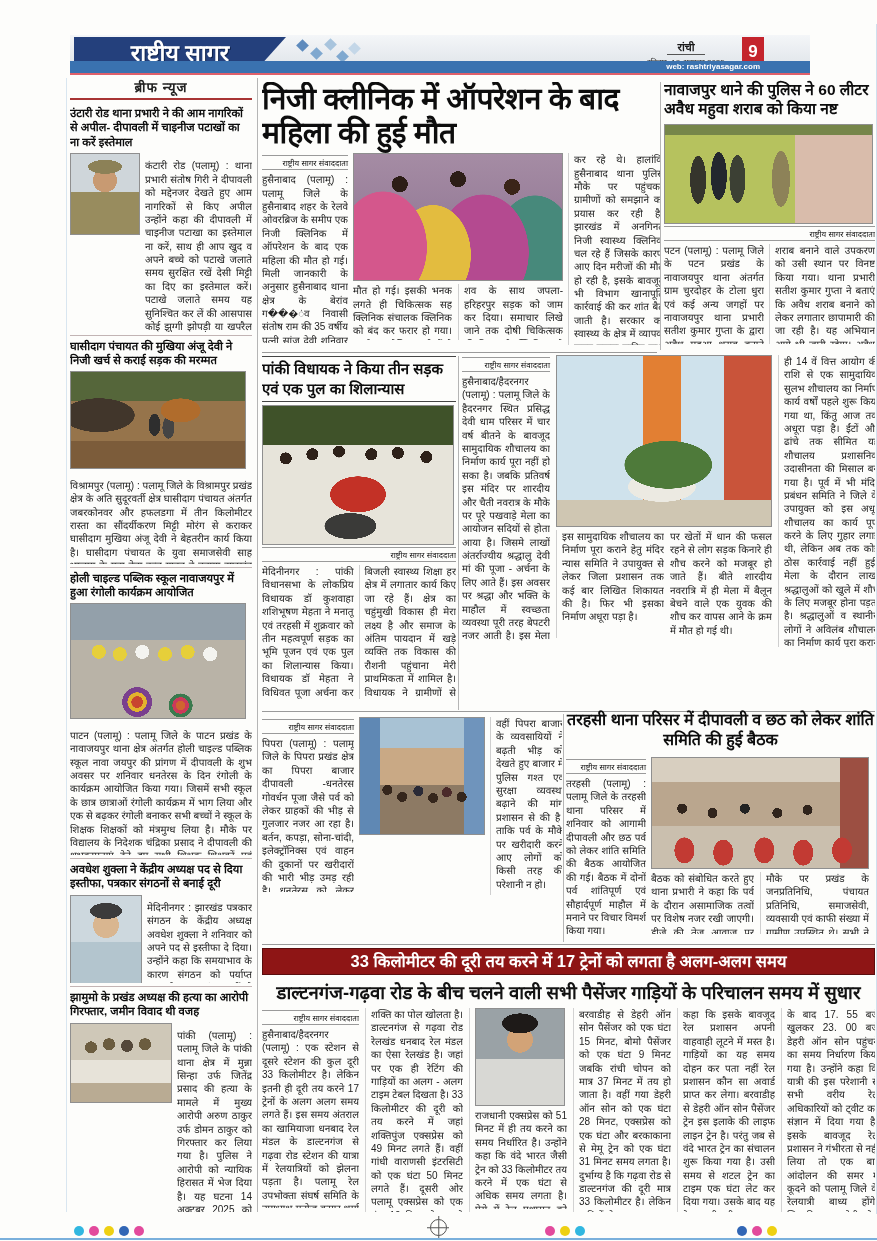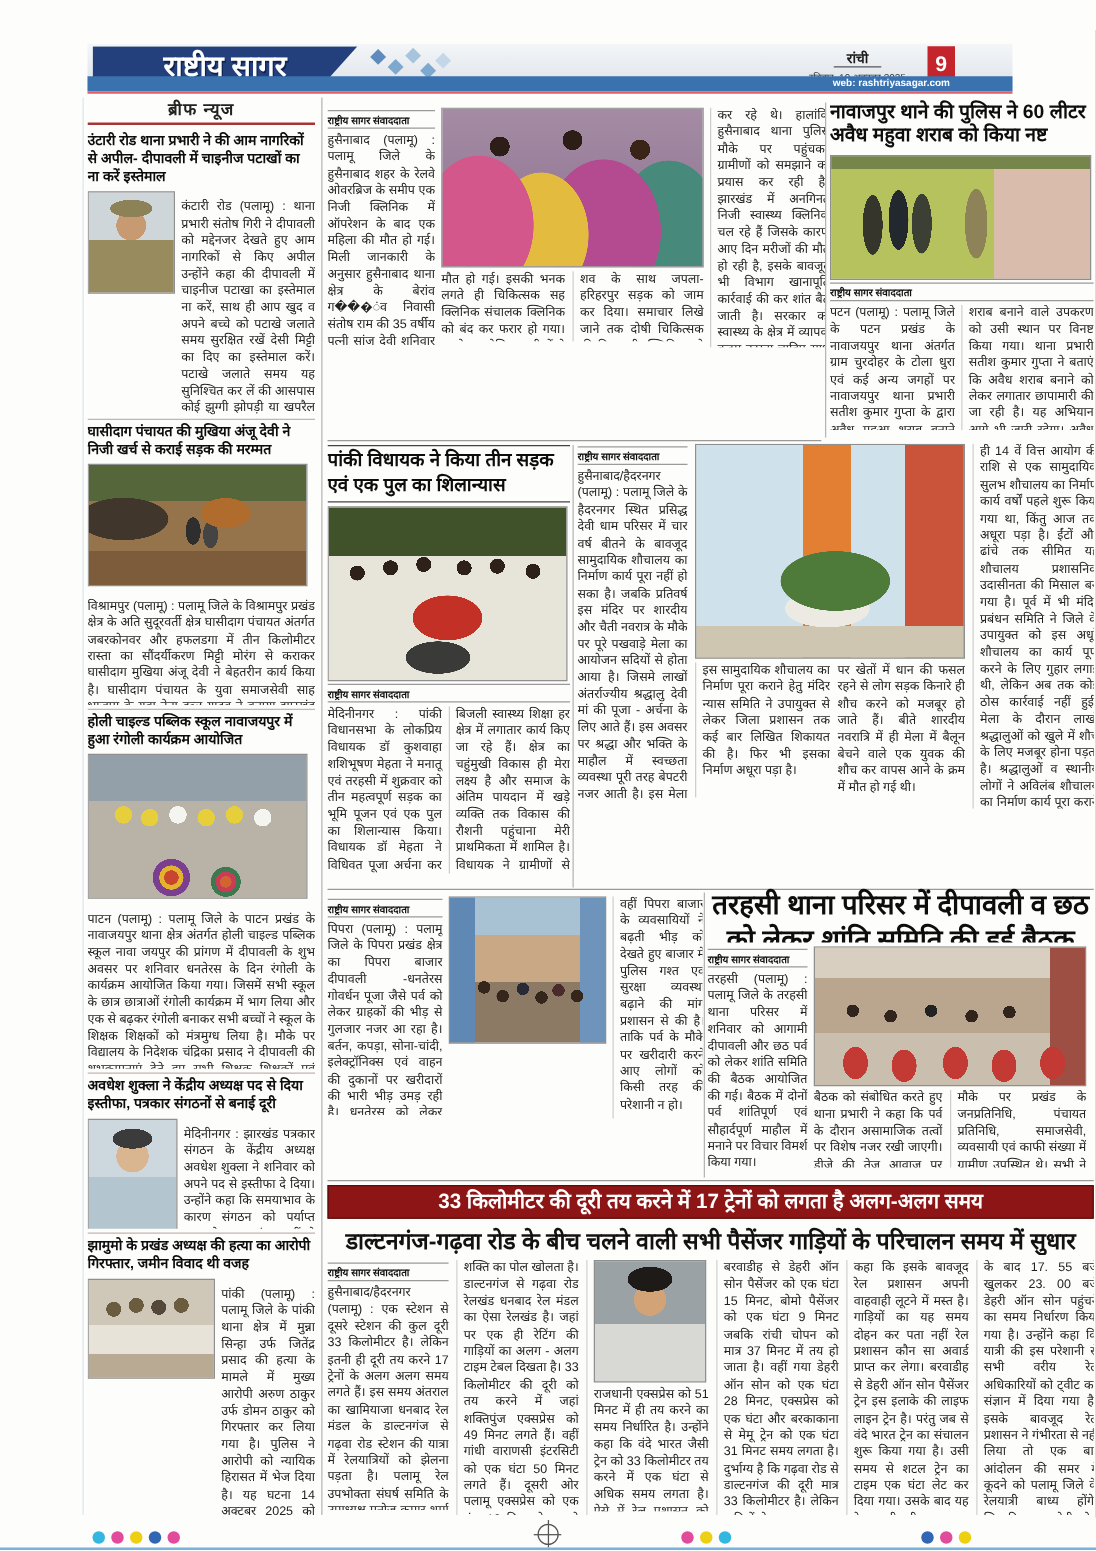--- a/index.html
+++ b/index.html
@@ -1,20 +1,20 @@
 <!DOCTYPE html>
 <html lang="hi"><head>
 <meta charset="utf-8">
 <style>
   html,body{margin:0;padding:0;background:#ffffff;}
   #page{position:relative;width:877px;height:1241px;background:#fdfdfb;overflow:hidden;
         font-family:"Liberation Sans","DejaVu Sans",sans-serif;color:#1a1a1a;}
   .abs{position:absolute;}
   .body-text{font-size:10px;line-height:1.34;text-align:justify;color:#222;overflow:hidden;}
-  .byline{font-size:8px;font-weight:bold;text-align:left;color:#111;
+  .byline{font-size:8px;font-weight:normal;text-align:right;color:#111;
           border-top:1px solid #9a9a9a;border-bottom:1px solid #9a9a9a;padding:1px 0;margin:2px 0 3px 0;}
   .photo{border:1px solid #8f8f8f;box-sizing:border-box;}
   .colrule{border-left:1px solid #cfcfcf;padding-left:5px;}
   h1,h2,h3{margin:0;padding:0;color:#0d0d0d;}
   
   #masthead{left:70px;top:24px;width:740px;height:51px;}
   #mast-strip{position:absolute;left:0;top:0;width:740px;height:37px;
               background:linear-gradient(180deg,#f4f6f8 0%,#dde2e8 100%);margin-top:11px;}
   #logo{position:absolute;left:4px;top:2px;width:212px;height:33px;background:#24407c;
         clip-path:polygon(0 0,100% 0,86% 100%,0 100%);color:#fff;font-weight:bold;font-size:23px;
@@ -146,21 +146,21 @@
      radial-gradient(circle 5px at 22% 62%,#35261c 0 99%,transparent 100%),
      radial-gradient(circle 5px at 34% 68%,#35261c 0 99%,transparent 100%),
      radial-gradient(circle 5px at 47% 63%,#2a2a36 0 99%,transparent 100%),
      radial-gradient(circle 5px at 59% 69%,#35261c 0 99%,transparent 100%),
      radial-gradient(circle 5px at 70% 64%,#4a2a2a 0 99%,transparent 100%),
      radial-gradient(circle 5px at 82% 68%,#35261c 0 99%,transparent 100%),
      linear-gradient(90deg,#5f88b4 0 16%,transparent 16% 84%,#6f94bc 84% 100%),
      linear-gradient(180deg,#a8c2d4 0 26%,#c9a985 26% 58%,#8d7a64 58% 100%);}
   
   #story-tahsi{left:566px;top:710px;width:309px;height:234px;overflow:hidden;}
-  #story-tahsi h2{font-size:22px;line-height:1.25;text-align:center;height:44px;overflow:hidden;}
+  #story-tahsi h2{font-size:16px;line-height:1.25;text-align:center;height:44px;overflow:hidden;}
   #tahsi-body{display:flex;gap:5px;margin-top:3px;height:184px;overflow:hidden;}
   .w80{width:80px;flex:0 0 80px;}
   #photo-tahsi{width:218px;height:112px;background:
      radial-gradient(circle 5px at 14% 46%,#30241c 0 99%,transparent 100%),
      radial-gradient(circle 5px at 28% 50%,#30241c 0 99%,transparent 100%),
      radial-gradient(circle 5px at 43% 46%,#222 0 99%,transparent 100%),
      radial-gradient(circle 5px at 58% 50%,#30241c 0 99%,transparent 100%),
      radial-gradient(circle 5px at 72% 47%,#30241c 0 99%,transparent 100%),
      radial-gradient(ellipse 10px 13px at 15% 84%,#c23a33 0 99%,transparent 100%),
      radial-gradient(ellipse 10px 13px at 33% 86%,#c23a33 0 99%,transparent 100%),
@@ -250,20 +250,21 @@
     </article>
 
     <article class="brief" id="brief-5">
       <h3>झामुमो के प्रखंड अध्यक्ष की हत्या का आरोपी गिरफ्तार, जमीन विवाद थी वजह</h3>
       <div class="photo float" id="photo-police-table"></div>
       <p class="body-text">पांकी (पलामू) : पलामू जिले के पांकी थाना क्षेत्र में मुन्ना सिन्हा उर्फ जितेंद्र प्रसाद की हत्या के मामले में मुख्य आरोपी अरुण ठाकुर उर्फ डोमन ठाकुर को गिरफ्तार कर लिया गया है। पुलिस ने आरोपी को न्यायिक हिरासत में भेज दिया है। यह घटना 14 अक्टूबर 2025 को हुई थी। पुलिस जांच में सामने आया कि मृतक मुन्ना सिन्हा और आरोपी अरुण ठाकुर के बीच जमीन को लेकर विवाद चल रहा था। इसी विवाद के दौरान दोनों में बहस हुई। गुस्से में आकर अरुण ठाकुर ने कुल्हाड़ी से हमला कर मुन्ना सिन्हा की हत्या कर दी। मृतक की मां चिंतामणि देवी (63) के लिखित आवेदन के आधार पर पांकी थाना में 14 अक्टूबर 2025 को कांड संख्या 125/2025 के तहत हत्या का मामला दर्ज किया गया था। गहन अनुसंधान के बाद पुलिस ने आरोपी अरुण ठाकुर को साक्ष्य के आधार पर गिरफ्तार किया। पुलिस ने आरोपी की निशानदेही पर हत्या में इस्तेमाल की गई कुल्हाड़ी (टांगी) को भी बरामद कर जब्त कर लिया है।</p>
     </article>
   </aside>
 
   <section id="story-main" class="abs">
+    <h1>निजी क्लीनिक में ऑपरेशन के बाद महिला की हुई मौत</h1>
     <div id="main-body">
       <div class="w86">
         <div class="byline">राष्ट्रीय सागर संवाददाता</div>
         <div class="body-text" style="height:170px">हुसैनाबाद (पलामू) : पलामू जिले के हुसैनाबाद शहर के रेलवे ओवरब्रिज के समीप एक निजी क्लिनिक में ऑपरेशन के बाद एक महिला की मौत हो गई। मिली जानकारी के अनुसार हुसैनाबाद थाना क्षेत्र के बेरांव ग���ंव निवासी संतोष राम की 35 वर्षीय पत्नी सांजू देवी शनिवार को ऑपरेशन कराई थी। ऑपरेशन के बाद महिला की स्थिति गंभीर होने लगी। गम्भीर स्थित को देखते हुए चिकित्सक ने उसे डाल्टनगंज भेज दिया। और रास्ते में ही</div>
       </div>
       <div style="width:210px;flex:0 0 210px;">
         <div class="photo" id="photo-main"></div>
         <div class="minicols">
           <div class="body-text">मौत हो गई। इसकी भनक लगते ही चिकित्सक सह क्लिनिक संचालक क्लिनिक को बंद कर फरार हो गया। इससे आक्रोशित ग्रामीणों ने क्लिनिक के समीप गाड़ी में</div>
           <div class="body-text colrule">शव के साथ जपला-हरिहरपुर सड़क को जाम कर दिया। समाचार लिखे जाने तक दोषी चिकित्सक की गिरफ्तारी, क्लिनिक को सील करने व मुआवजा की मांग</div>

